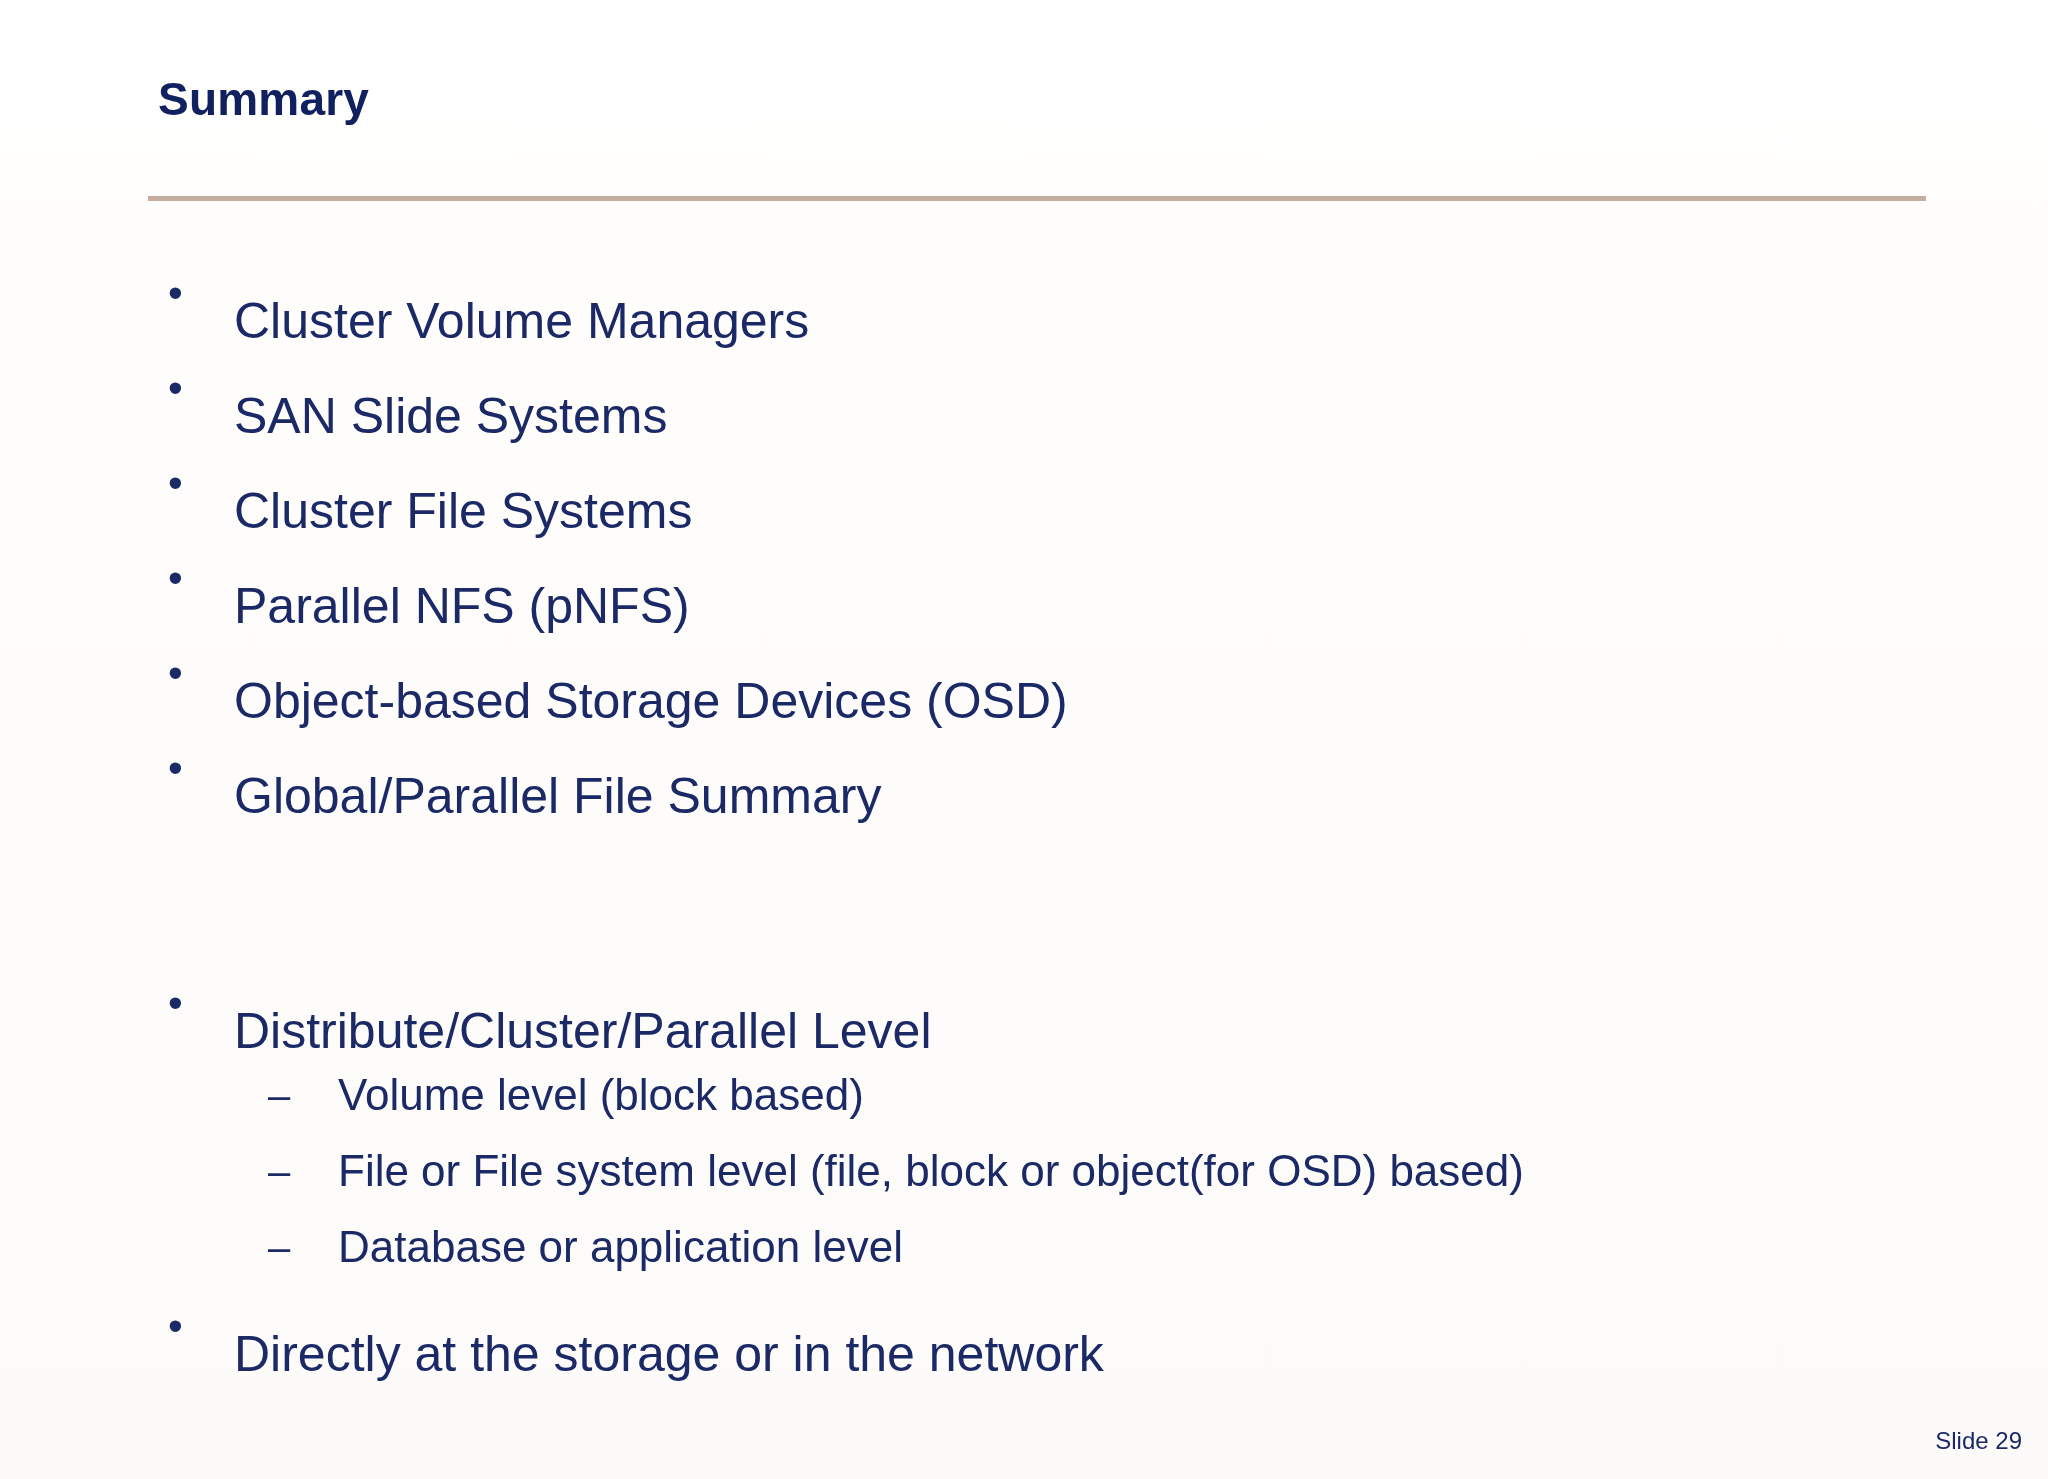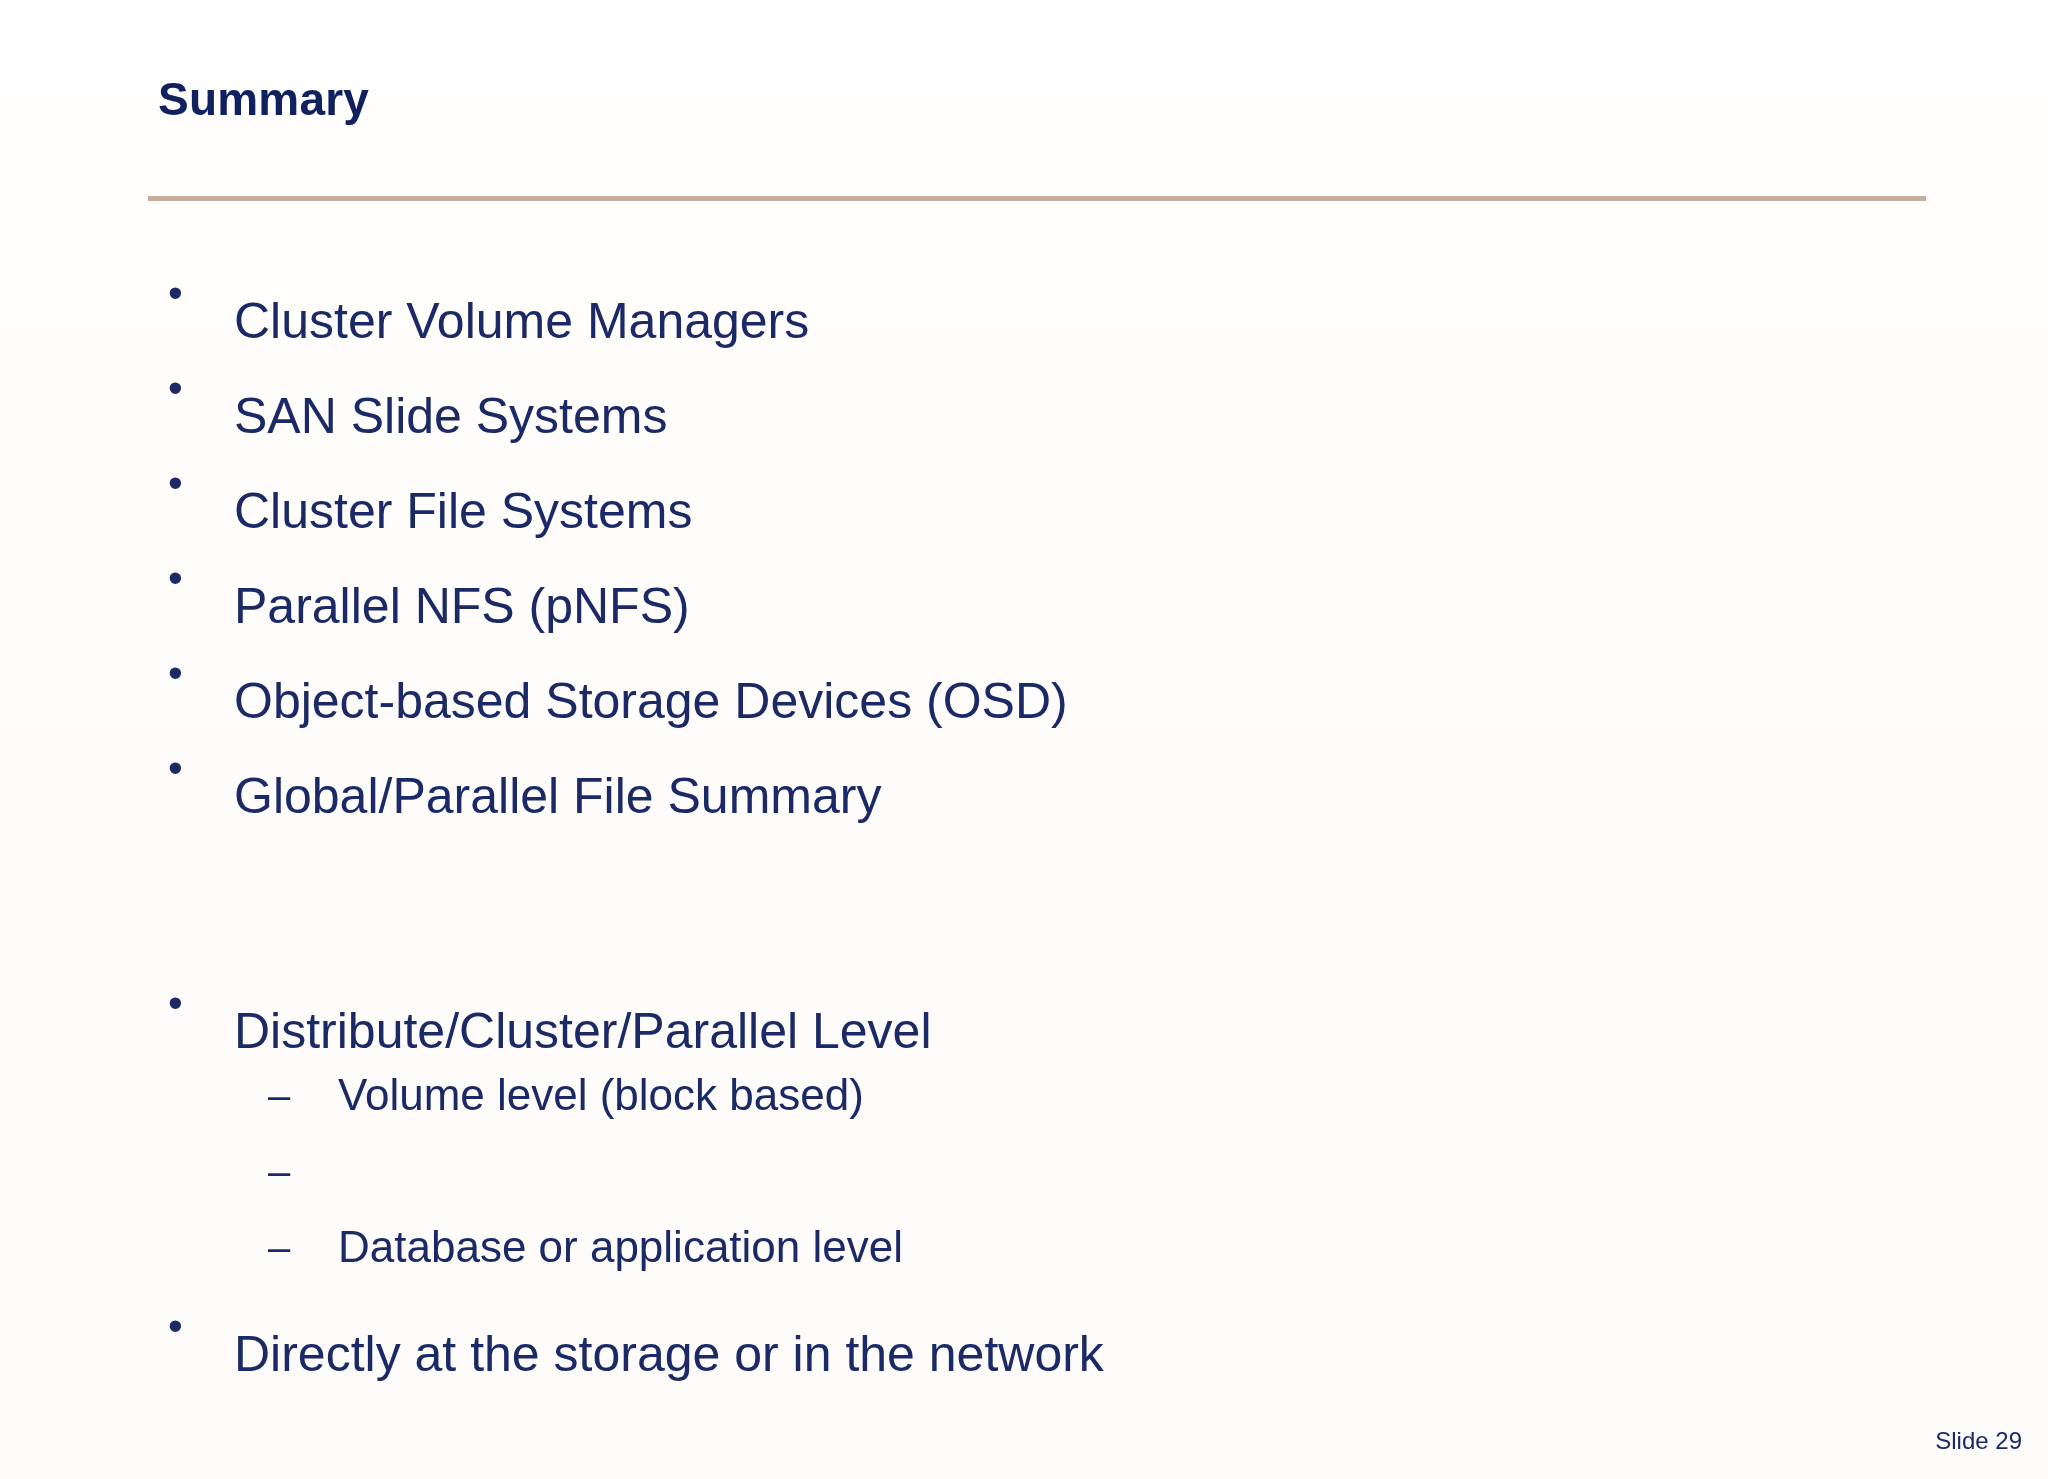--- a/index.html
+++ b/index.html
@@ -159,20 +159,21 @@
     <div class="bullet-row">
       <span class="marker">•</span>
       <span class="text">Distribute/Cluster/Parallel Level</span>
     </div>
     <div class="sub-row">
       <span class="marker">–</span>
       <span class="text">Volume level (block based)</span>
     </div>
     <div class="sub-row">
       <span class="marker">–</span>
+      <span class="text">File or File system level (file, block or object(for OSD) based)</span>
     </div>
     <div class="sub-row">
       <span class="marker">–</span>
       <span class="text">Database or application level</span>
     </div>
     <div class="bullet-row">
       <span class="marker">•</span>
       <span class="text">Directly at the storage or in the network</span>
     </div>
 

